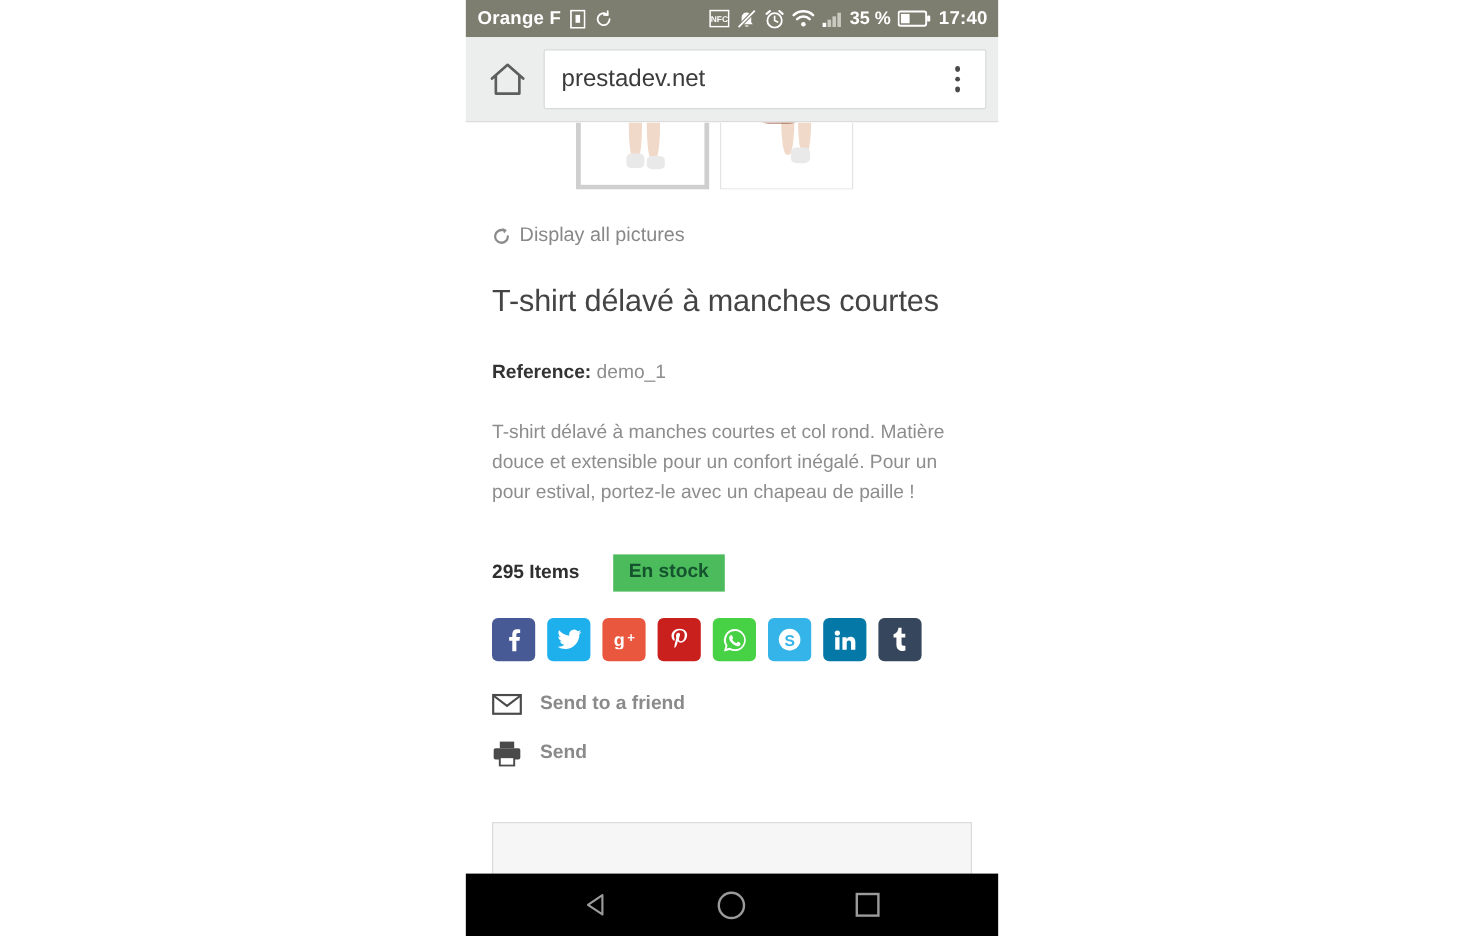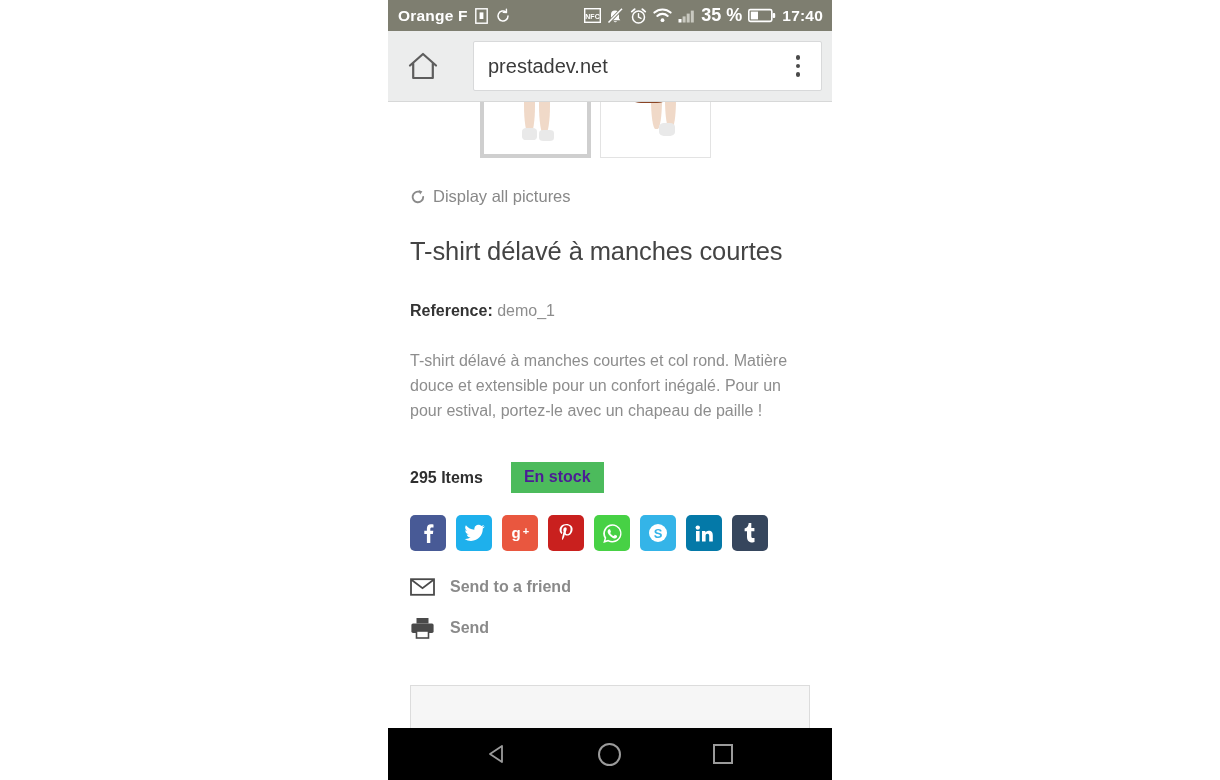--- a/index.html
+++ b/index.html
@@ -27,33 +27,32 @@
     color: #ffffff;
   }
   .sb-carrier {
     font-size: 15.5px;
     font-weight: bold;
     letter-spacing: .2px;
     white-space: nowrap;
   }
   .sb-left-icons { display: flex; align-items: center; gap: 7px; margin-left: 7px; }
   .sb-right { margin-left: auto; display: flex; align-items: center; gap: 6px; }
-  .sb-pct { font-size: 18px; font-weight: bold; }
+  .sb-pct { font-size: 15px; font-weight: bold; }
   .sb-time { font-size: 15.5px; font-weight: bold; letter-spacing: .2px; }
   .icn { display: inline-flex; align-items: center; justify-content: center; }
 
   
   .browserbar {
     height: 71px;
     background: #eceded;
     display: flex;
     align-items: center;
     padding: 0 10px 0 8px;
     border-bottom: 1px solid #d7d8d8;
-    gap: 20px;
   }
   .home-btn {
     width: 54px; height: 54px;
     display: flex; align-items: center; justify-content: center;
     flex: 0 0 auto;
   }
   .urlbox {
     flex: 1 1 auto;
     height: 50px;
     background: #ffffff;
@@ -137,21 +136,21 @@
     color: #8d8d8d;
     max-width: 405px;
   }
   .stock-row {
     margin-top: 39px;
     display: flex; align-items: center; gap: 28px;
   }
   .items-count { font-size: 16px; font-weight: bold; color: #2f2f2f; }
   .badge {
     background: #4cbb5c;
-    color: #4c1d95;
+    color: #14532d;
     font-size: 16px;
     font-weight: bold;
     padding: 7px 13px 8px;
     line-height: 1;
   }
 
   .social {
     margin-top: 22px;
     display: flex;
     flex-wrap: wrap;

